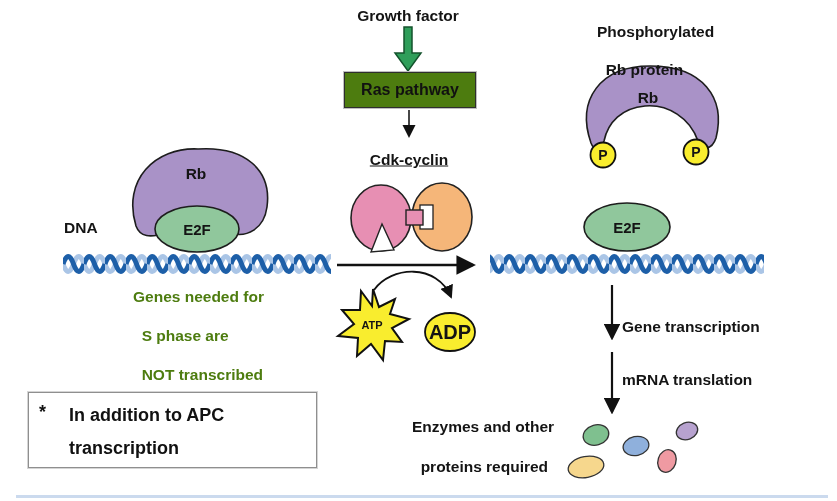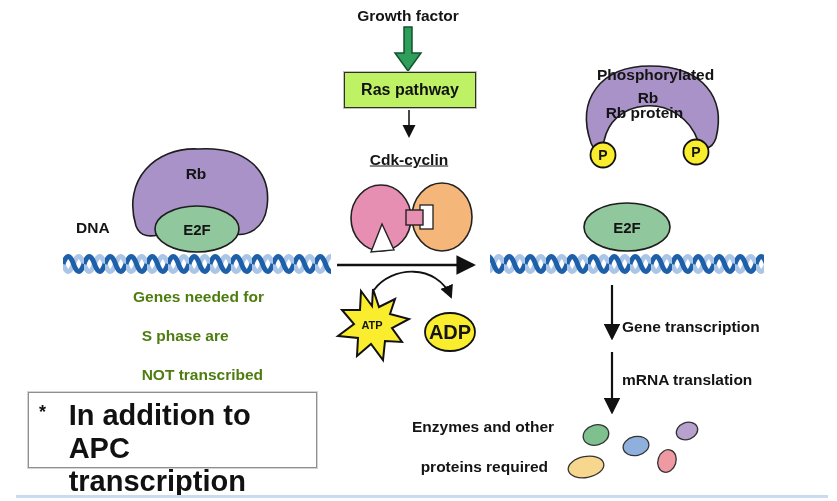--- a/index.html
+++ b/index.html
@@ -6,31 +6,31 @@
   #canvas{
     position:relative;width:837px;height:501px;background:#ffffff;overflow:hidden;
     font-family:"Liberation Sans","DejaVu Sans",sans-serif;color:#111;
   }
   .lbl{position:absolute;font-weight:bold;color:#141414;white-space:pre;line-height:19px;font-size:15.5px;}
   .center{transform:translate(-50%,-50%);text-align:left;}
   svg{position:absolute;left:0;top:0;}
   .note{color:#4d7c0f;line-height:19.5px;}
   .rasbox{
     position:absolute;left:344px;top:72px;width:130px;height:34px;
-    background:#bef264;border:1.6px solid #2e2e2e;outline:1.5px solid #bfbfbf;
+    background:#4d7c0f;border:1.6px solid #2e2e2e;outline:1.5px solid #bfbfbf;
     display:flex;align-items:center;justify-content:center;
     font-weight:bold;font-size:16px;
   }
   .footnote{
     position:absolute;left:28px;top:392px;width:289px;height:76px;
     background:#fff;border:1.5px solid #8f8f8f;outline:1px solid #d5d5d5;
     box-sizing:border-box;display:flex;padding:6px 0 0 10px;
   }
   .footnote .star{font-size:18px;font-weight:bold;width:30px;padding-top:3px;}
-  .footnote .ftext{font-size:29px;font-weight:bold;line-height:33px;}
+  .footnote .ftext{font-size:18px;font-weight:bold;line-height:33px;}
   .bottomline{position:absolute;left:16px;top:495px;width:812px;height:3px;background:#cbdaee;}
 </style>
 </head>
 <body>
 
 <div id="canvas">
 
   <svg width="837" height="501" viewBox="0 0 837 501">
     <defs>
       <marker id="ah" viewBox="0 0 10 10" refX="8.5" refY="5" markerWidth="7.5" markerHeight="7.5" orient="auto-start-reverse">
@@ -83,32 +83,32 @@
   </svg>
 
   <div class="lbl center" style="left:408px;top:15px;">Growth factor</div>
 
   <div class="rasbox">
     <span>Ras pathway</span>
   </div>
 
   <div class="lbl center" style="left:409px;top:159px;text-decoration:underline;">Cdk-cyclin</div>
 
-  <div class="lbl" style="left:76px;top:218px;">DNA</div>
+  <div class="lbl" style="left:64px;top:218px;">DNA</div>
   <div class="lbl center" style="left:196px;top:173px;">Rb</div>
   <div class="lbl center" style="left:197px;top:229px;font-size:15px;">E2F</div>
 
   <div class="lbl note" style="left:133px;top:287px;"><span>Genes needed for</span><br>
   <span>S phase are</span><br>
   <span>NOT transcribed</span></div>
 
   <div class="lbl center" style="left:372px;top:325px;font-size:11px;">ATP</div>
   <div class="lbl center" style="left:450px;top:332px;font-size:20px;">ADP</div>
 
-  <div class="lbl" style="left:597px;top:22px;margin-top:43px;"><span>Phosphorylated</span><br>
+  <div class="lbl" style="left:597px;top:22px;"><span>Phosphorylated</span><br>
   <span>Rb protein</span></div>
 
   <div class="lbl center" style="left:648px;top:97px;">Rb</div>
   <div class="lbl center" style="left:603px;top:155px;font-size:14px;">P</div>
   <div class="lbl center" style="left:696px;top:152px;font-size:14px;">P</div>
   <div class="lbl center" style="left:627px;top:227px;font-size:15px;">E2F</div>
 
   <div class="lbl" style="left:622px;top:297px;margin-top:20px;">Gene transcription</div>
   <div class="lbl" style="left:622px;top:370px;text-align:right;">mRNA translation</div>
 

